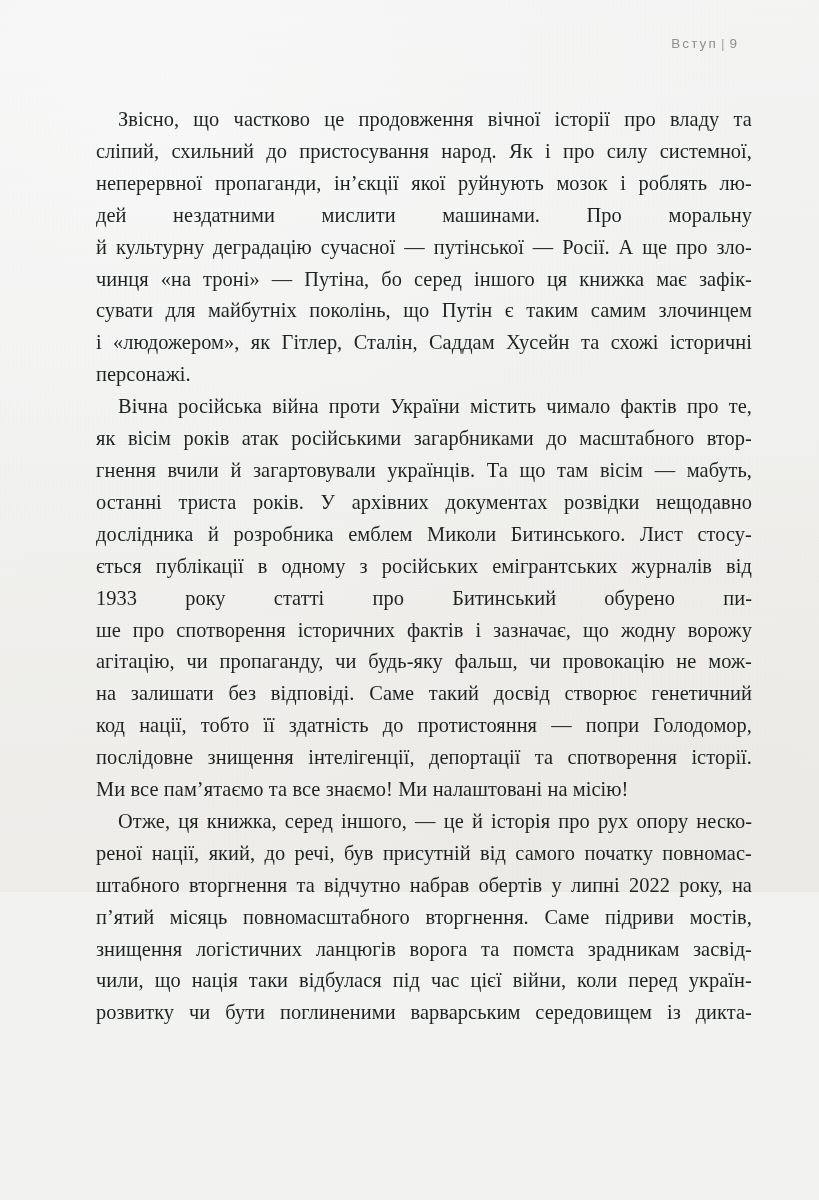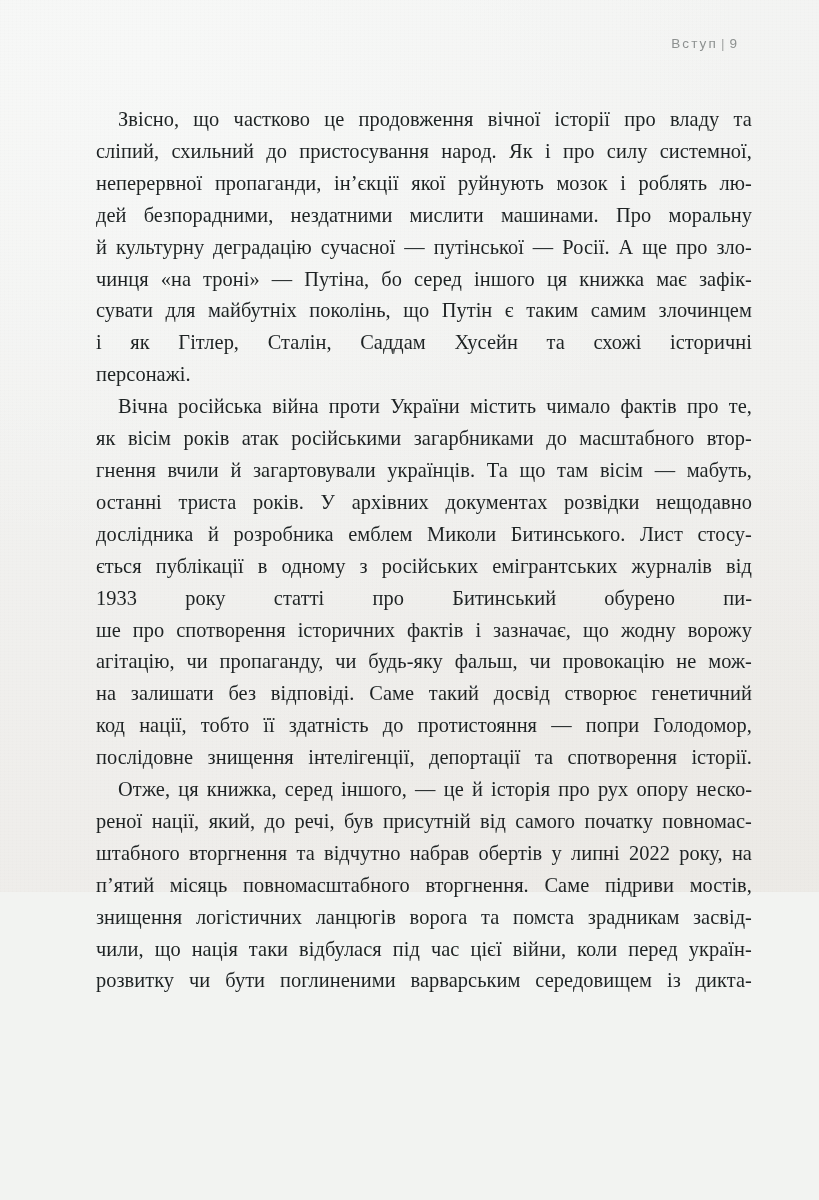--- a/index.html
+++ b/index.html
@@ -148,21 +148,20 @@
             <span>ін’єкції</span>
             <span>якої</span>
             <span>руйнують</span>
             <span>мозок</span>
             <span>і</span>
             <span>роблять</span>
             <span>лю-</span>
           </span>
           <span class="line justify">
             <span>дей</span>
-            <span>безпорадними,</span>
             <span>нездатними</span>
             <span>мислити</span>
             <span>машинами.</span>
             <span>Про</span>
             <span>моральну</span>
           </span>
           <span class="line justify">
             <span>й</span>
             <span>культурну</span>
             <span>деградацію</span>
@@ -197,20 +196,21 @@
             <span>поколінь,</span>
             <span>що</span>
             <span>Путін</span>
             <span>є</span>
             <span>таким</span>
             <span>самим</span>
             <span>злочинцем</span>
           </span>
           <span class="line justify">
             <span>і</span>
+            <span>«людожером»,</span>
             <span>як</span>
             <span>Гітлер,</span>
             <span>Сталін,</span>
             <span>Саддам</span>
             <span>Хусейн</span>
             <span>та</span>
             <span>схожі</span>
             <span>історичні</span>
           </span>
           <span class="line">персонажі.</span>
@@ -341,20 +341,21 @@
           </span>
           <span class="line justify">
             <span>послідовне</span>
             <span>знищення</span>
             <span>інтелігенції,</span>
             <span>депортації</span>
             <span>та</span>
             <span>спотворення</span>
             <span>історії.</span>
           </span>
+          <span class="line">Ми все пам’ятаємо та все знаємо! Ми налаштовані на місію!</span>
         </p>
         <p class="para">
           <span class="line justify indent">
             <span>Отже,</span>
             <span>ця</span>
             <span>книжка,</span>
             <span>серед</span>
             <span>іншого,</span>
             <span>—</span>
             <span>це</span>

